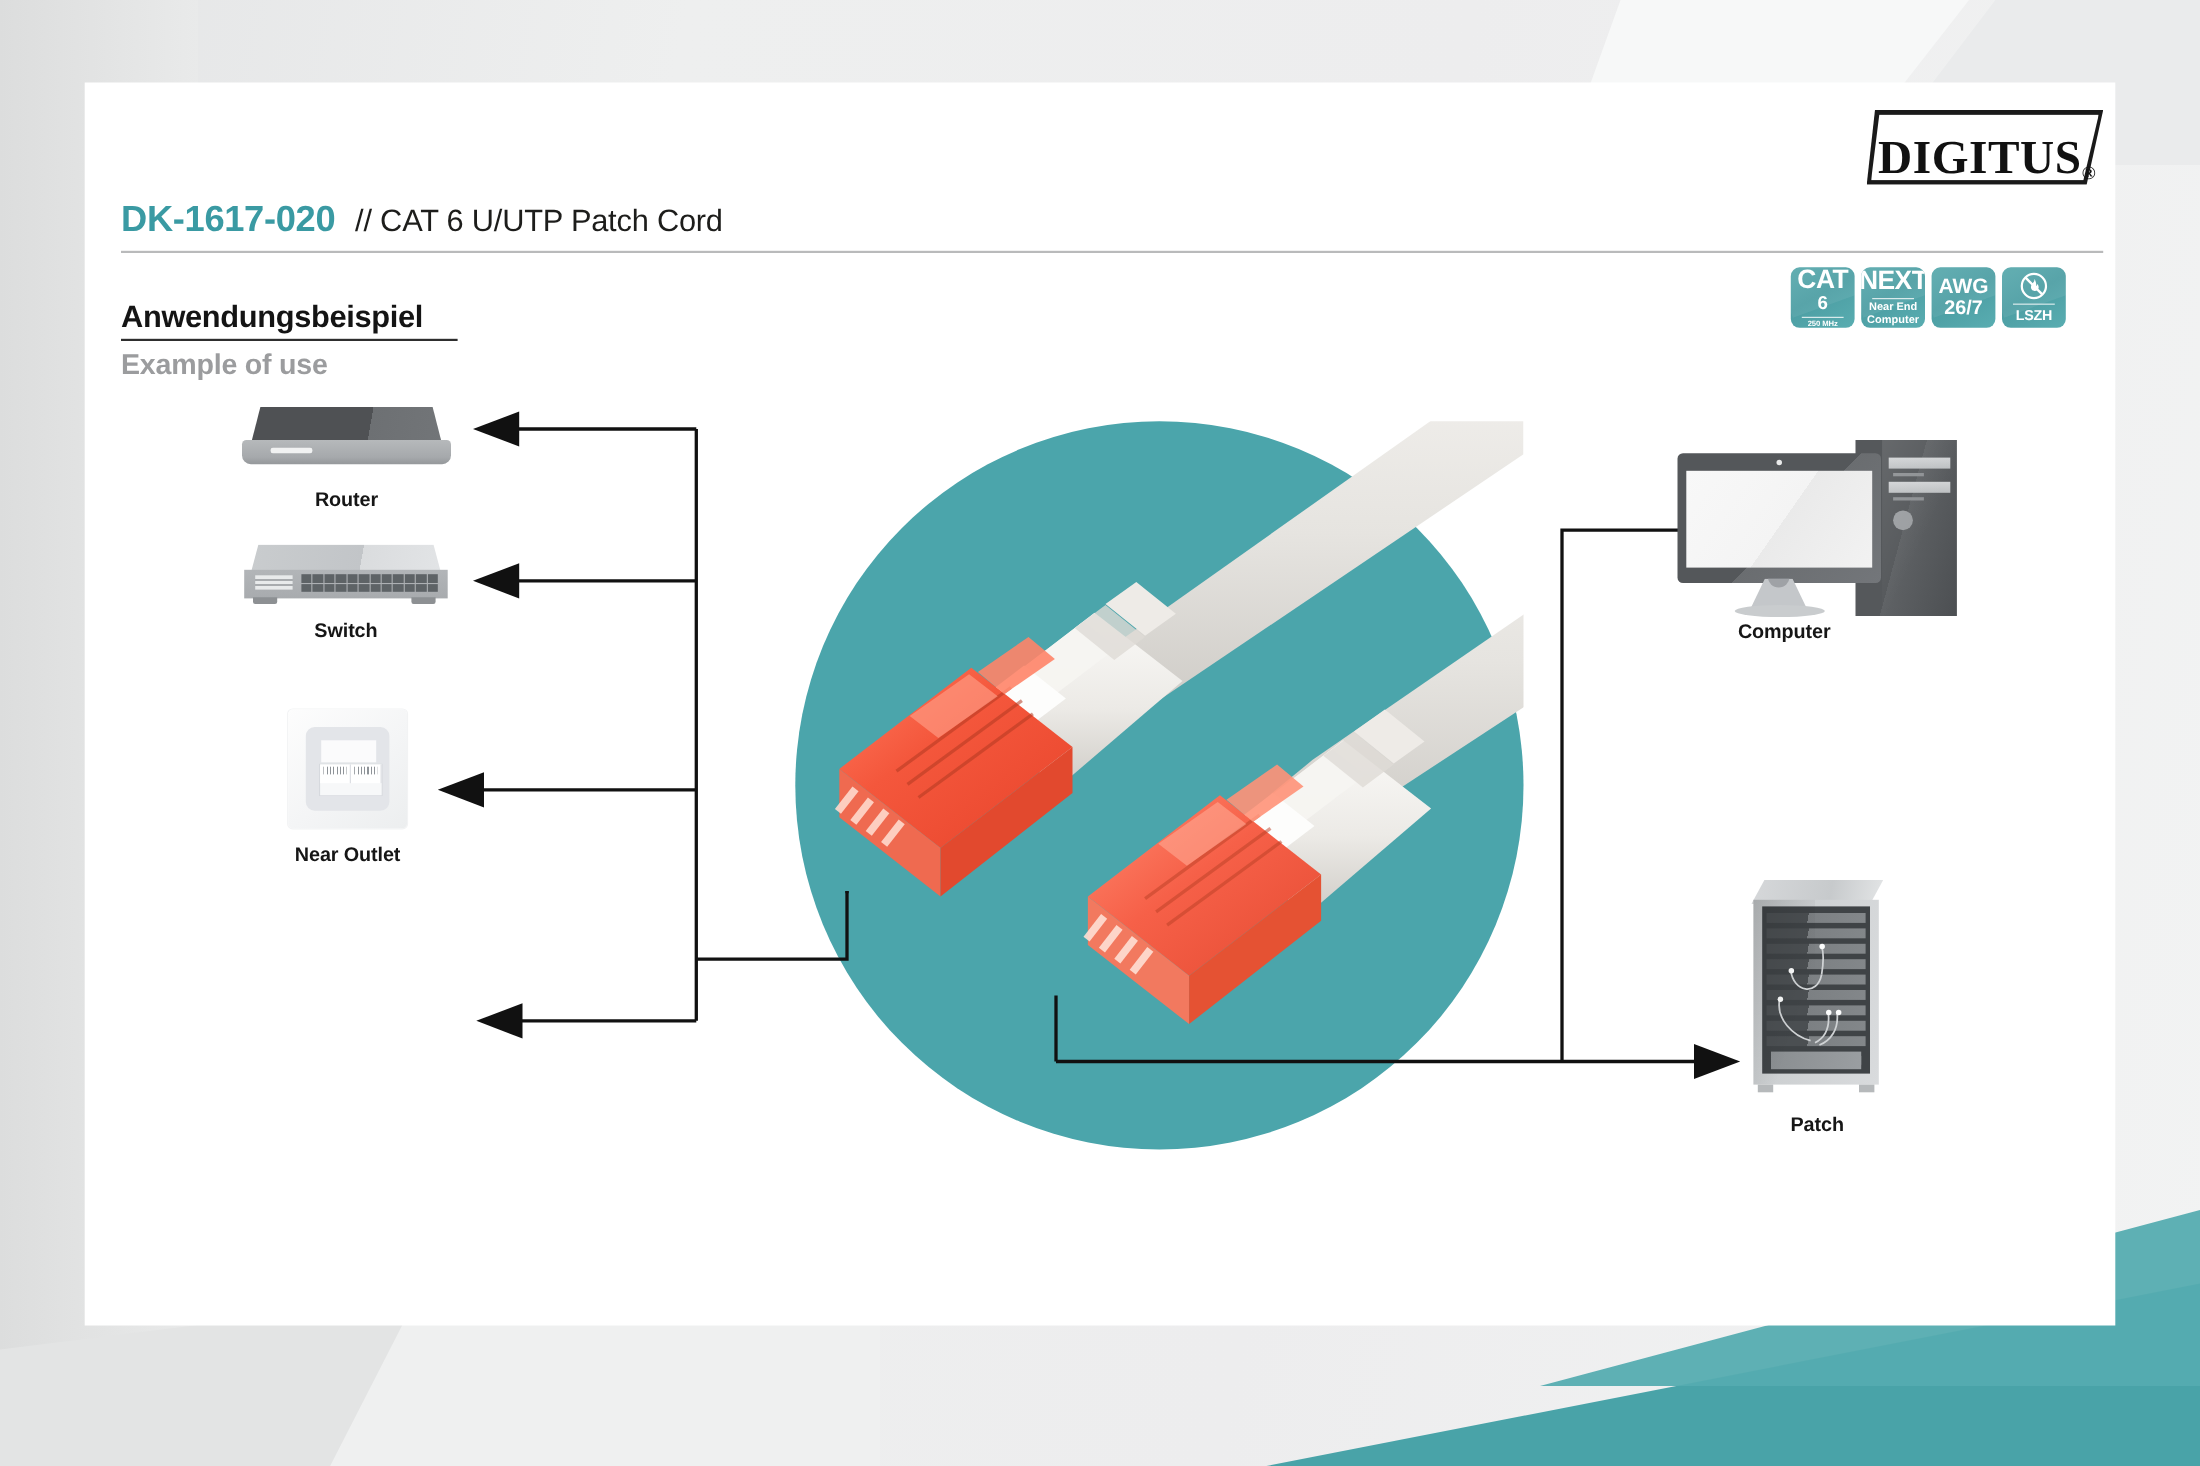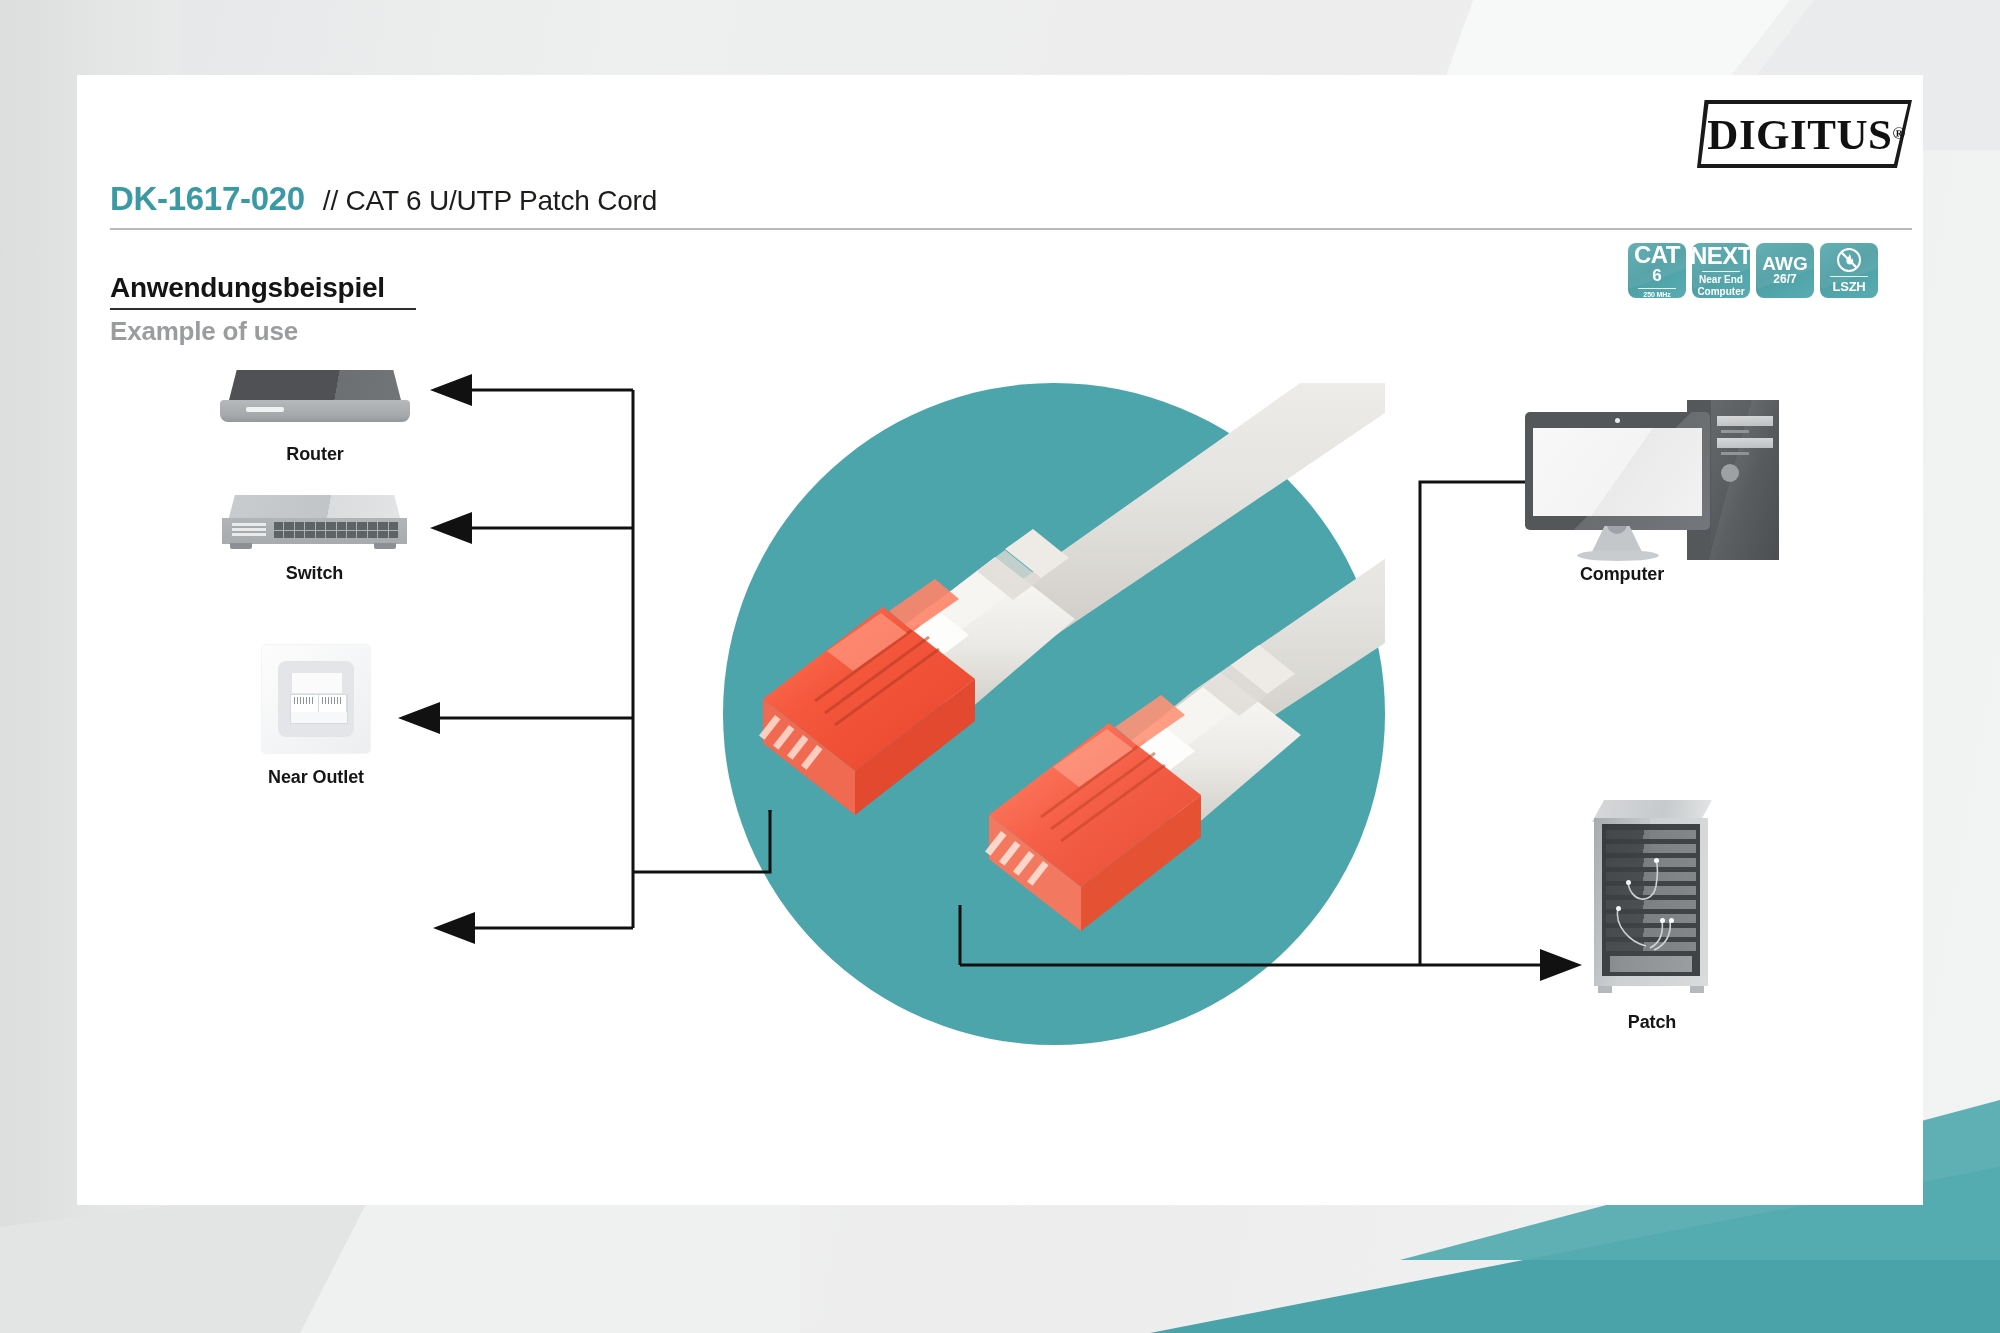--- a/index.html
+++ b/index.html
@@ -82,21 +82,21 @@
     clip-path: polygon(3.5% 0, 100% 0, 93% 100%, 0 100%);
   }
   .logo-inner {
     position: absolute;
     left: 4px; top: 4px; right: 4px; bottom: 4px;
     background: #ffffff;
     clip-path: polygon(3.6% 0, 100% 0, 93.2% 100%, 0 100%);
   }
   .logo-text {
     position: absolute; inset: 0;
-    display: flex; align-items: center; justify-content: center;
+    display: flex; align-items: flex-end; justify-content: center;
     font-family: "Liberation Serif", serif;
     font-weight: 700;
     font-size: 43px;
     letter-spacing: .5px;
     color: #111;
     padding-left: 4px;
   }
   .logo-reg {
     font-size: 17px;
     vertical-align: super;
@@ -180,21 +180,21 @@
     font-weight: 700;
     letter-spacing: -.1px;
   }
   .b-two {
     font-size: 10px;
     font-weight: 700;
     line-height: 1.12;
     text-align: center;
   }
   .b-awg1 { font-size: 19px; font-weight: 700; line-height: 1; }
-  .b-awg2 { font-size: 12px; font-weight: 700; line-height: 1.1; }
+  .b-awg2 { font-size: 18px; font-weight: 700; line-height: 1.1; }
   .b-lszh { font-size: 13px; font-weight: 700; letter-spacing: -.2px; }
   .flame-wrap {
     width: 26px; height: 26px;
     display: flex; align-items: center; justify-content: center;
     position: relative; z-index: 2;
   }
 
   
   .section-de {
     position: absolute;

